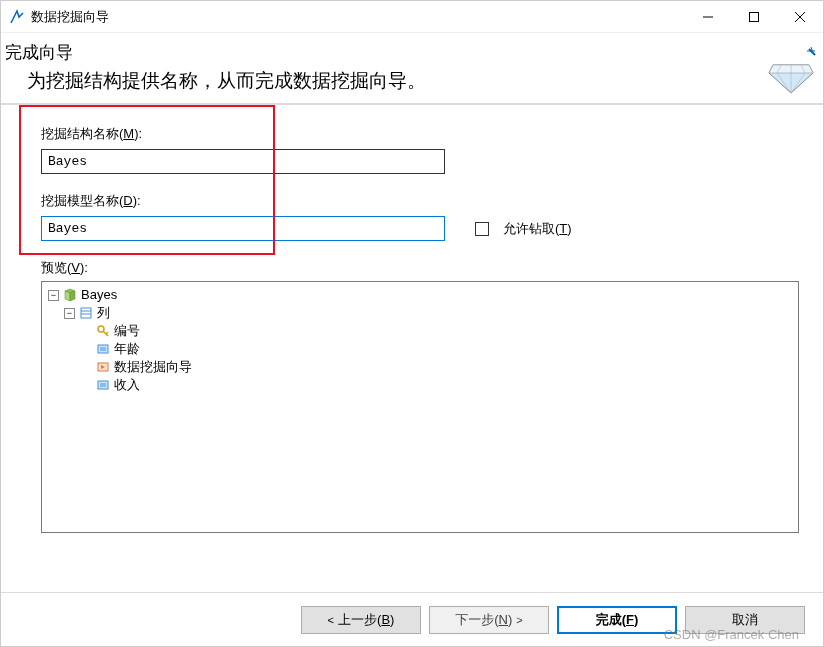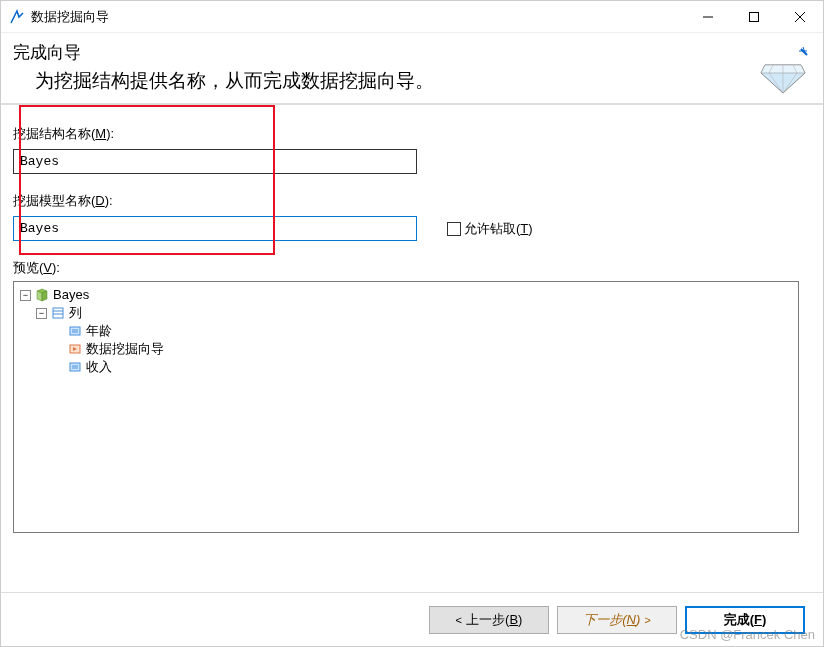--- a/index.html
+++ b/index.html
@@ -5,54 +5,54 @@
     * { box-sizing: border-box; margin: 0; padding: 0; }
     body { font-family: "Microsoft YaHei", "SimSun", sans-serif; font-size: 13px; background: #fff; color: #000; }
     .window { width: 824px; height: 647px; border: 1px solid #ccc; display: flex; flex-direction: column; position: relative; }
     
     .titlebar { height: 32px; display: flex; align-items: center; padding-left: 8px; border-bottom: 1px solid #eee; }
     .titlebar-icon { width: 16px; height: 16px; margin-right: 6px; }
     .titlebar-title { flex: 1; font-size: 13px; }
     .titlebar-btns { display: flex; height: 100%; }
     .titlebar-btn { width: 46px; height: 100%; display: flex; align-items: center; justify-content: center; font-size: 14px; cursor: pointer; }
     
-    .header { height: 72px; display: flex; padding: 8px 12px; border-bottom: 2px solid #ddd; background: #fff; position: relative; }
+    .header { height: 72px; display: flex; padding: 8px 4px; border-bottom: 2px solid #ddd; background: #fff; position: relative; }
     .header-text { flex: 1; }
     .header-title { font-size: 17px; margin-bottom: 4px; }
     .header-sub { font-size: 19px; margin-left: 22px; }
     .header-icon { width: 56px; height: 56px; }
     
-    .content { flex: 1; padding: 20px 24px 10px 12px; position: relative; }
+    .content { flex: 1; padding: 20px 24px 10px 40px; position: relative; }
     .highlight-box { position: absolute; border: 2px solid #e81123; top: 0; left: 18px; width: 256px; height: 150px; pointer-events: none; }
     
     .field-group { margin-bottom: 18px; }
     .field-label { display: block; margin-bottom: 6px; }
     .field-input { width: 404px; height: 25px; border: 1px solid #333; padding: 2px 6px; font-family: "Courier New", monospace; font-size: 13px; }
     .field-input.focused { border: 1px solid #0078d7; outline: none; }
     
     .model-row { display: flex; align-items: center; gap: 20px; }
-    .checkbox-wrap { display: flex; align-items: center; gap: 3px; margin-left: 10px; }
+    .checkbox-wrap { display: flex; align-items: center; gap: 14px; margin-left: 10px; }
     .checkbox { width: 14px; height: 14px; border: 1px solid #333; background: #fff; }
     
     .preview-label { margin-bottom: 4px; }
     .tree-pane { border: 1px solid #7a7a7a; height: 252px; width: 100%; padding: 4px; overflow: auto; background: #fff; }
     .tree-node { display: flex; align-items: center; height: 18px; line-height: 18px; font-size: 13px; }
     .tree-toggle { width: 11px; height: 11px; border: 1px solid #888; display: inline-flex; align-items: center; justify-content: center; font-size: 9px; margin-right: 4px; background: #fff; cursor: pointer; line-height: 1; }
     .tree-icon { width: 14px; height: 14px; margin-right: 4px; display: inline-flex; align-items: center; justify-content: center; }
     .indent-0 { padding-left: 2px; }
     .indent-1 { padding-left: 18px; }
     .indent-2 { padding-left: 50px; }
     
     .footer { height: 54px; border-top: 1px solid #ddd; display: flex; align-items: center; justify-content: flex-end; padding: 0 18px; gap: 8px; background: #fff; }
     .btn { width: 120px; height: 28px; border: 1px solid #adadad; background: #e1e1e1; font-size: 13px; cursor: pointer; display: flex; align-items: center; justify-content: center; gap: 4px; }
-    .btn.disabled { color: #a16207; background: #f0f0f0; cursor: default; font-style: italic; }
+    .btn.disabled { color: #404040; background: #f0f0f0; cursor: default; }
     .btn.primary { border: 2px solid #0078d7; background: #fff; font-weight: bold; }
     .btn-arrow { font-size: 11px; }
     
-    .watermark { position: absolute; right: 8px; bottom: 4px; color: rgba(120,120,120,0.6); font-size: 13px; pointer-events: none; }
+    .watermark { position: absolute; right: 24px; bottom: 4px; color: rgba(120,120,120,0.6); font-size: 13px; pointer-events: none; }
     .underline { text-decoration: underline; }
   </style>
 </head>
 <body>
 
 <div class="window">
 
   <div class="titlebar">
     <span class="titlebar-icon">
       <svg viewBox="0 0 16 16">
@@ -148,20 +148,30 @@
               <line x1="2" y1="5" x2="12" y2="5" stroke="#4a90d9"></line>
               <line x1="2" y1="8" x2="12" y2="8" stroke="#4a90d9"></line>
             </svg>
         </span>
         <span>列</span>
       </div>
       <div id="tree-items">
           <div class="tree-node indent-2">
             <span class="tree-icon">
               <svg viewBox="0 0 14 14">
+                <circle cx="5" cy="5" r="3" fill="none" stroke="#d4a017" stroke-width="1.5"></circle>
+                <line x1="7" y1="7" x2="12" y2="12" stroke="#d4a017" stroke-width="1.5"></line>
+                <line x1="10" y1="10" x2="12" y2="8" stroke="#d4a017" stroke-width="1.5"></line>
+              </svg>
+            </span>
+            <span>编号</span>
+          </div>
+          <div class="tree-node indent-2">
+            <span class="tree-icon">
+              <svg viewBox="0 0 14 14">
                 <rect x="2" y="3" width="10" height="8" fill="#cce5ff" stroke="#4a90d9" stroke-width="1"></rect>
                 <line x1="4" y1="6" x2="10" y2="6" stroke="#4a90d9"></line>
                 <line x1="4" y1="8" x2="10" y2="8" stroke="#4a90d9"></line>
               </svg>
             </span>
             <span>年龄</span>
           </div>
           <div class="tree-node indent-2">
             <span class="tree-icon">
               <svg viewBox="0 0 14 14">
@@ -190,16 +200,19 @@
       <span class="btn-arrow">&lt;</span>
       <span><span>上一步(</span><span class="underline">B</span><span>)</span></span>
     </button>
     <button class="btn disabled">
       <span><span>下一步(</span><span class="underline">N</span><span>)</span></span>
       <span class="btn-arrow">&gt;</span>
     </button>
     <button class="btn primary">
       <span><span>完成(</span><span class="underline">F</span><span>)</span></span>
     </button>
+    <button class="btn">
+      <span>取消</span>
+    </button>
   </div>
 
   <div class="watermark">CSDN @Francek Chen</div>
 </div>
 
 </body></html>

